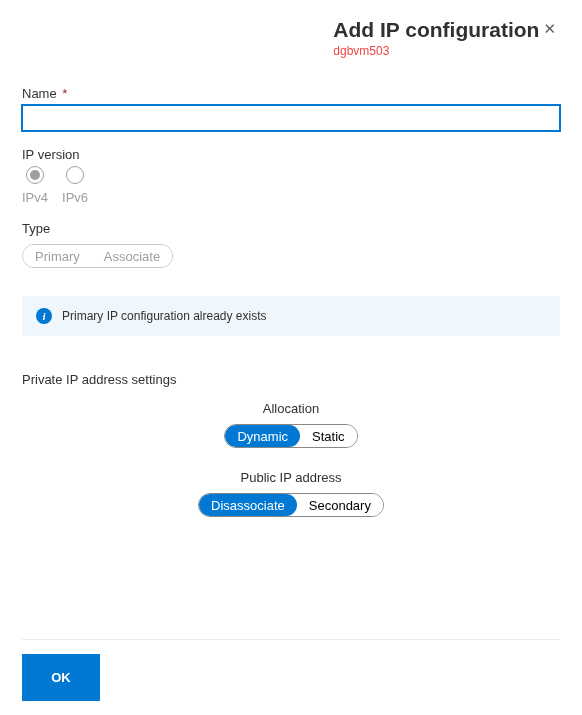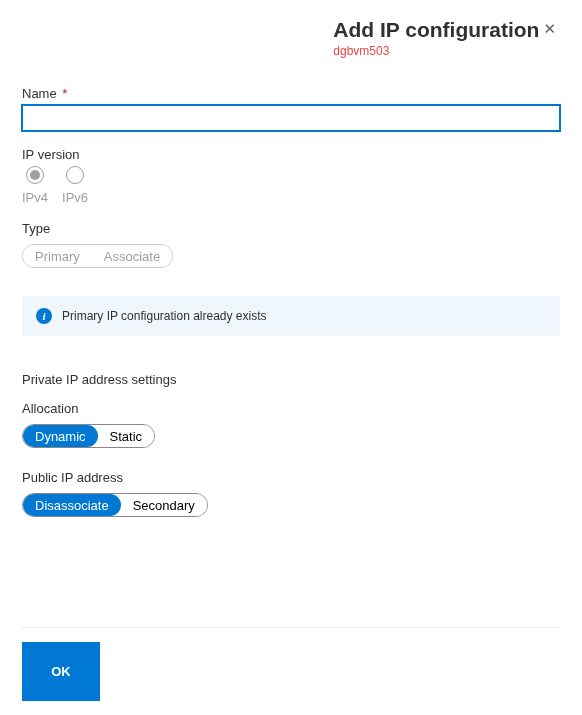--- a/index.html
+++ b/index.html
@@ -150,34 +150,35 @@
       font-family: Georgia, serif;
       flex-shrink: 0;
     }
     .section-title {
       font-size: 13px;
       color: #323130;
       margin-top: 36px;
     }
     .sub-field {
       margin-top: 14px;
+      text-align: center;
     }
     .sub-field + .sub-field {
       margin-top: 22px;
     }
     .footer {
       margin-top: auto;
       border-top: 1px solid #edebe9;
       padding: 14px 0;
     }
     .ok-btn {
       background: #0078d4;
       color: #fff;
       border: none;
-      padding: 22px 28px;
+      padding: 16px 28px;
       font-size: 13px;
       font-weight: 600;
       cursor: pointer;
       font-family: inherit;
       min-width: 78px;
     }
     .content {
       flex: 1;
     }
   </style>

